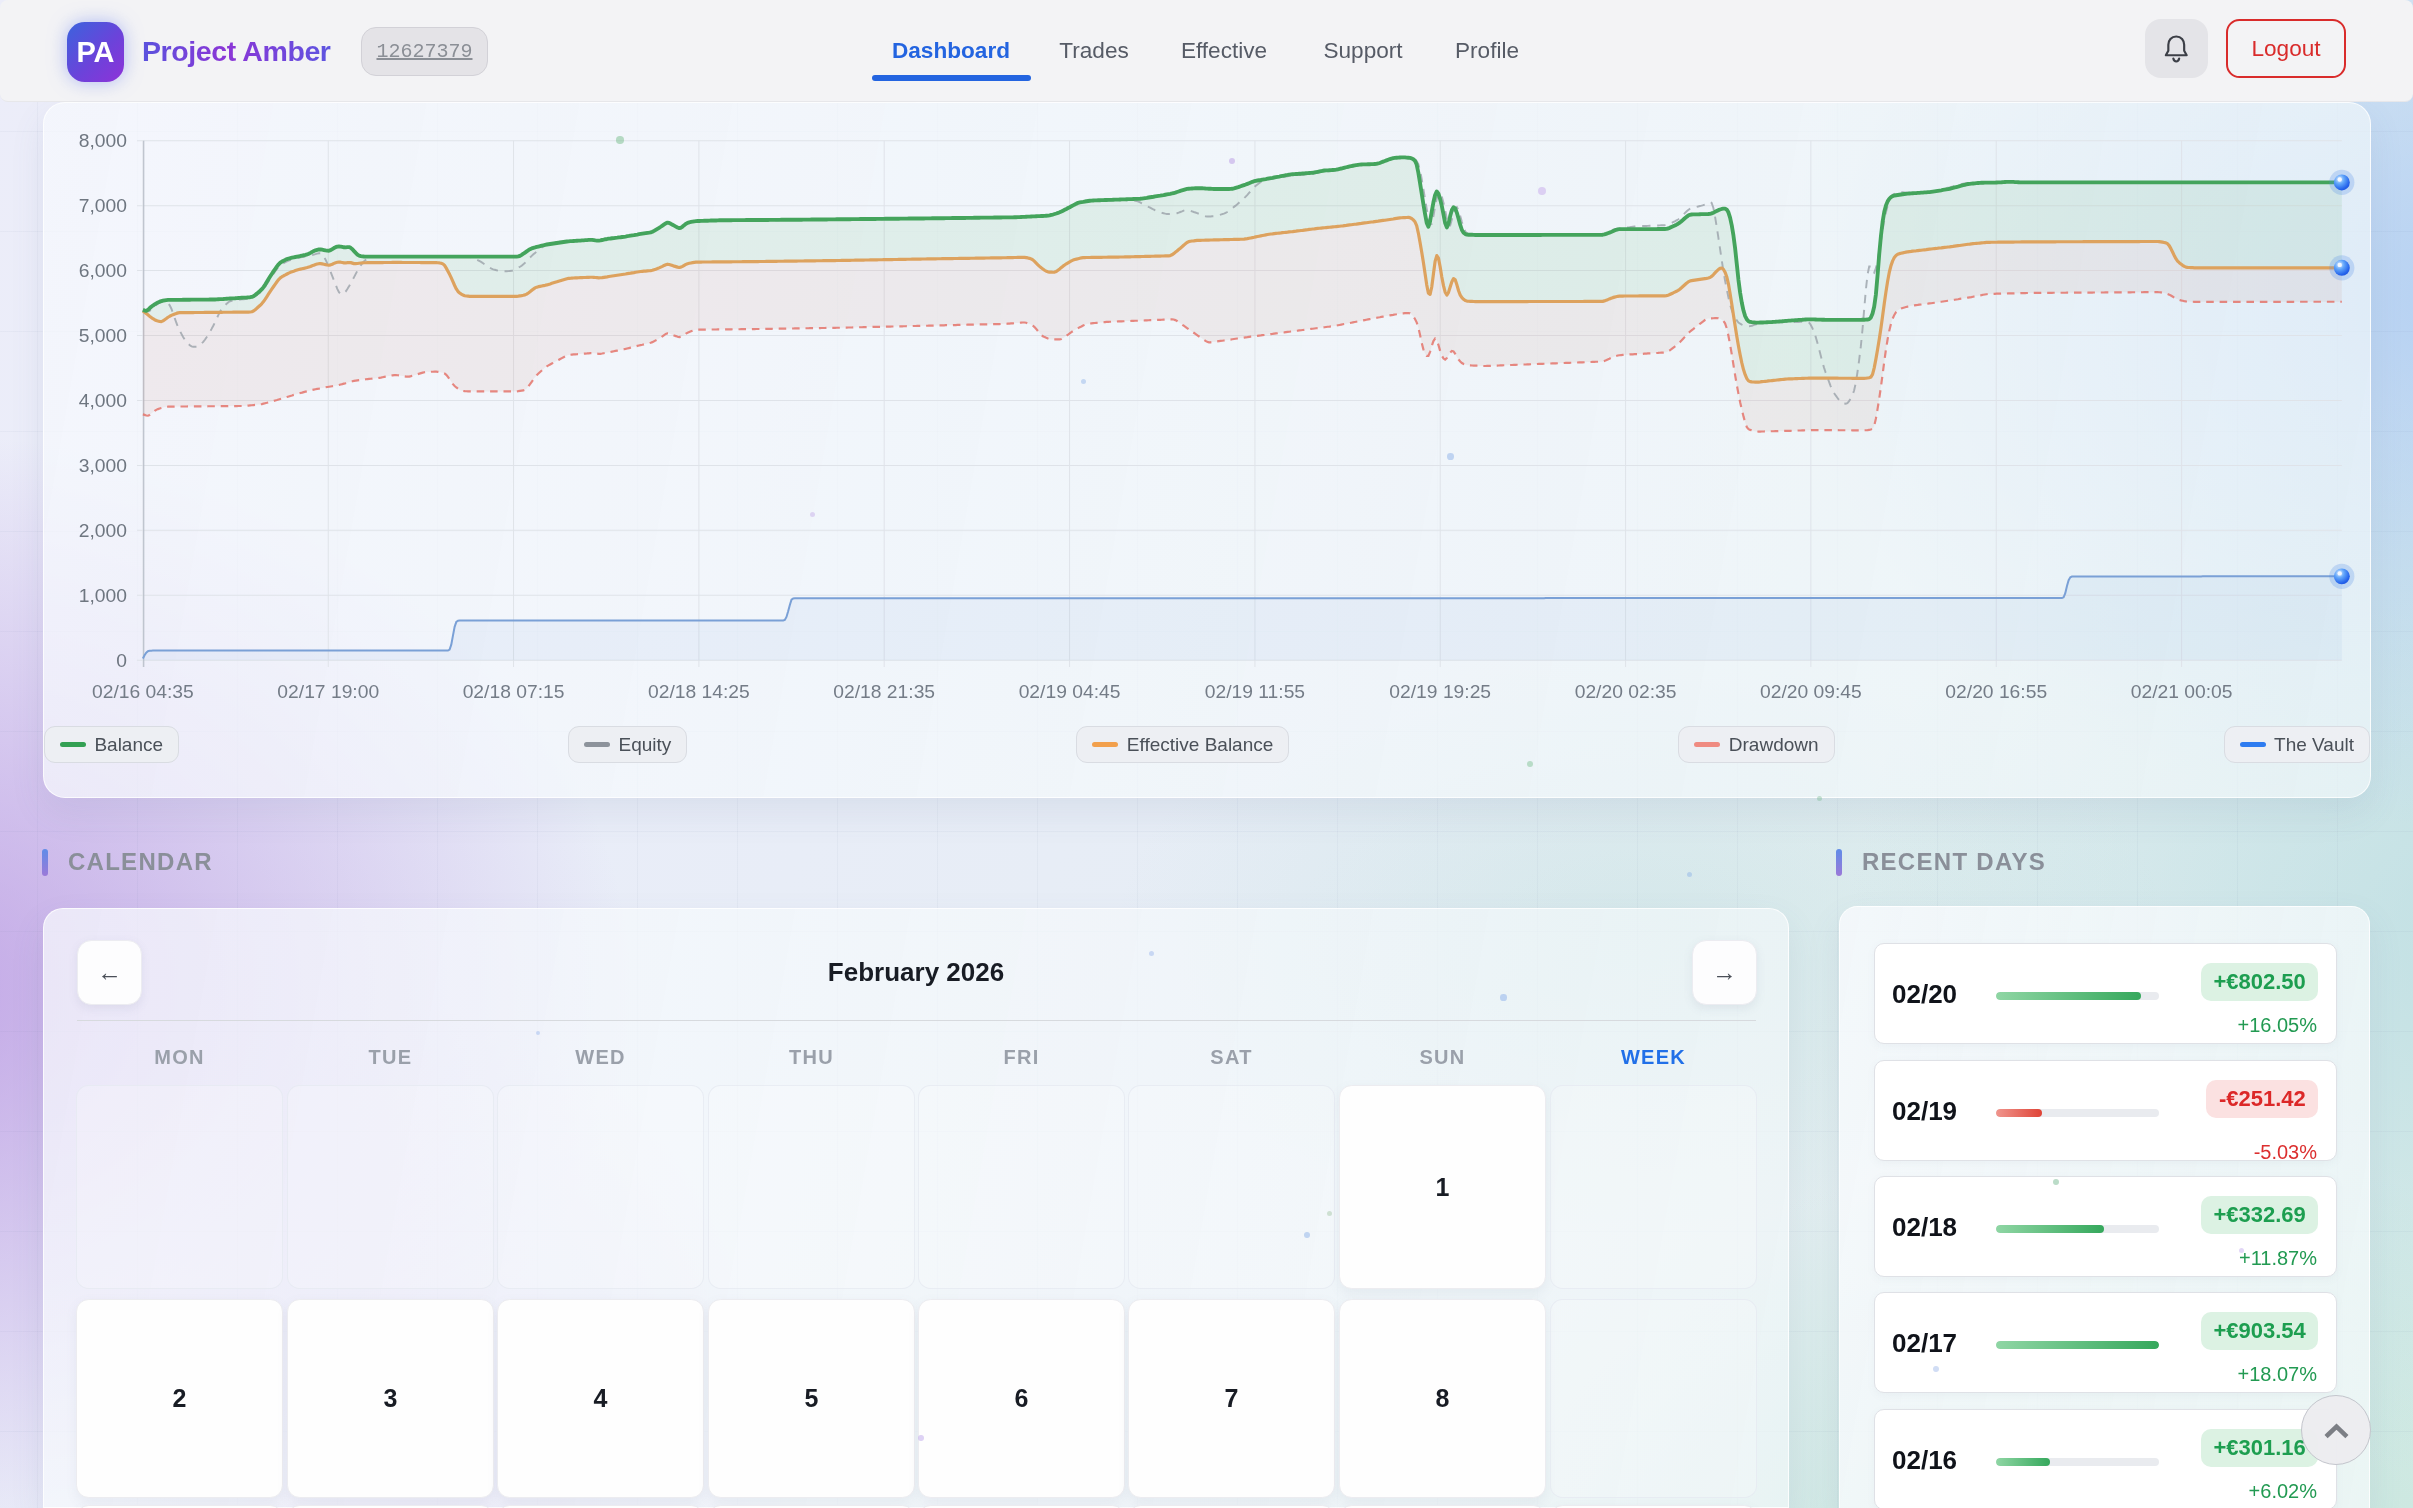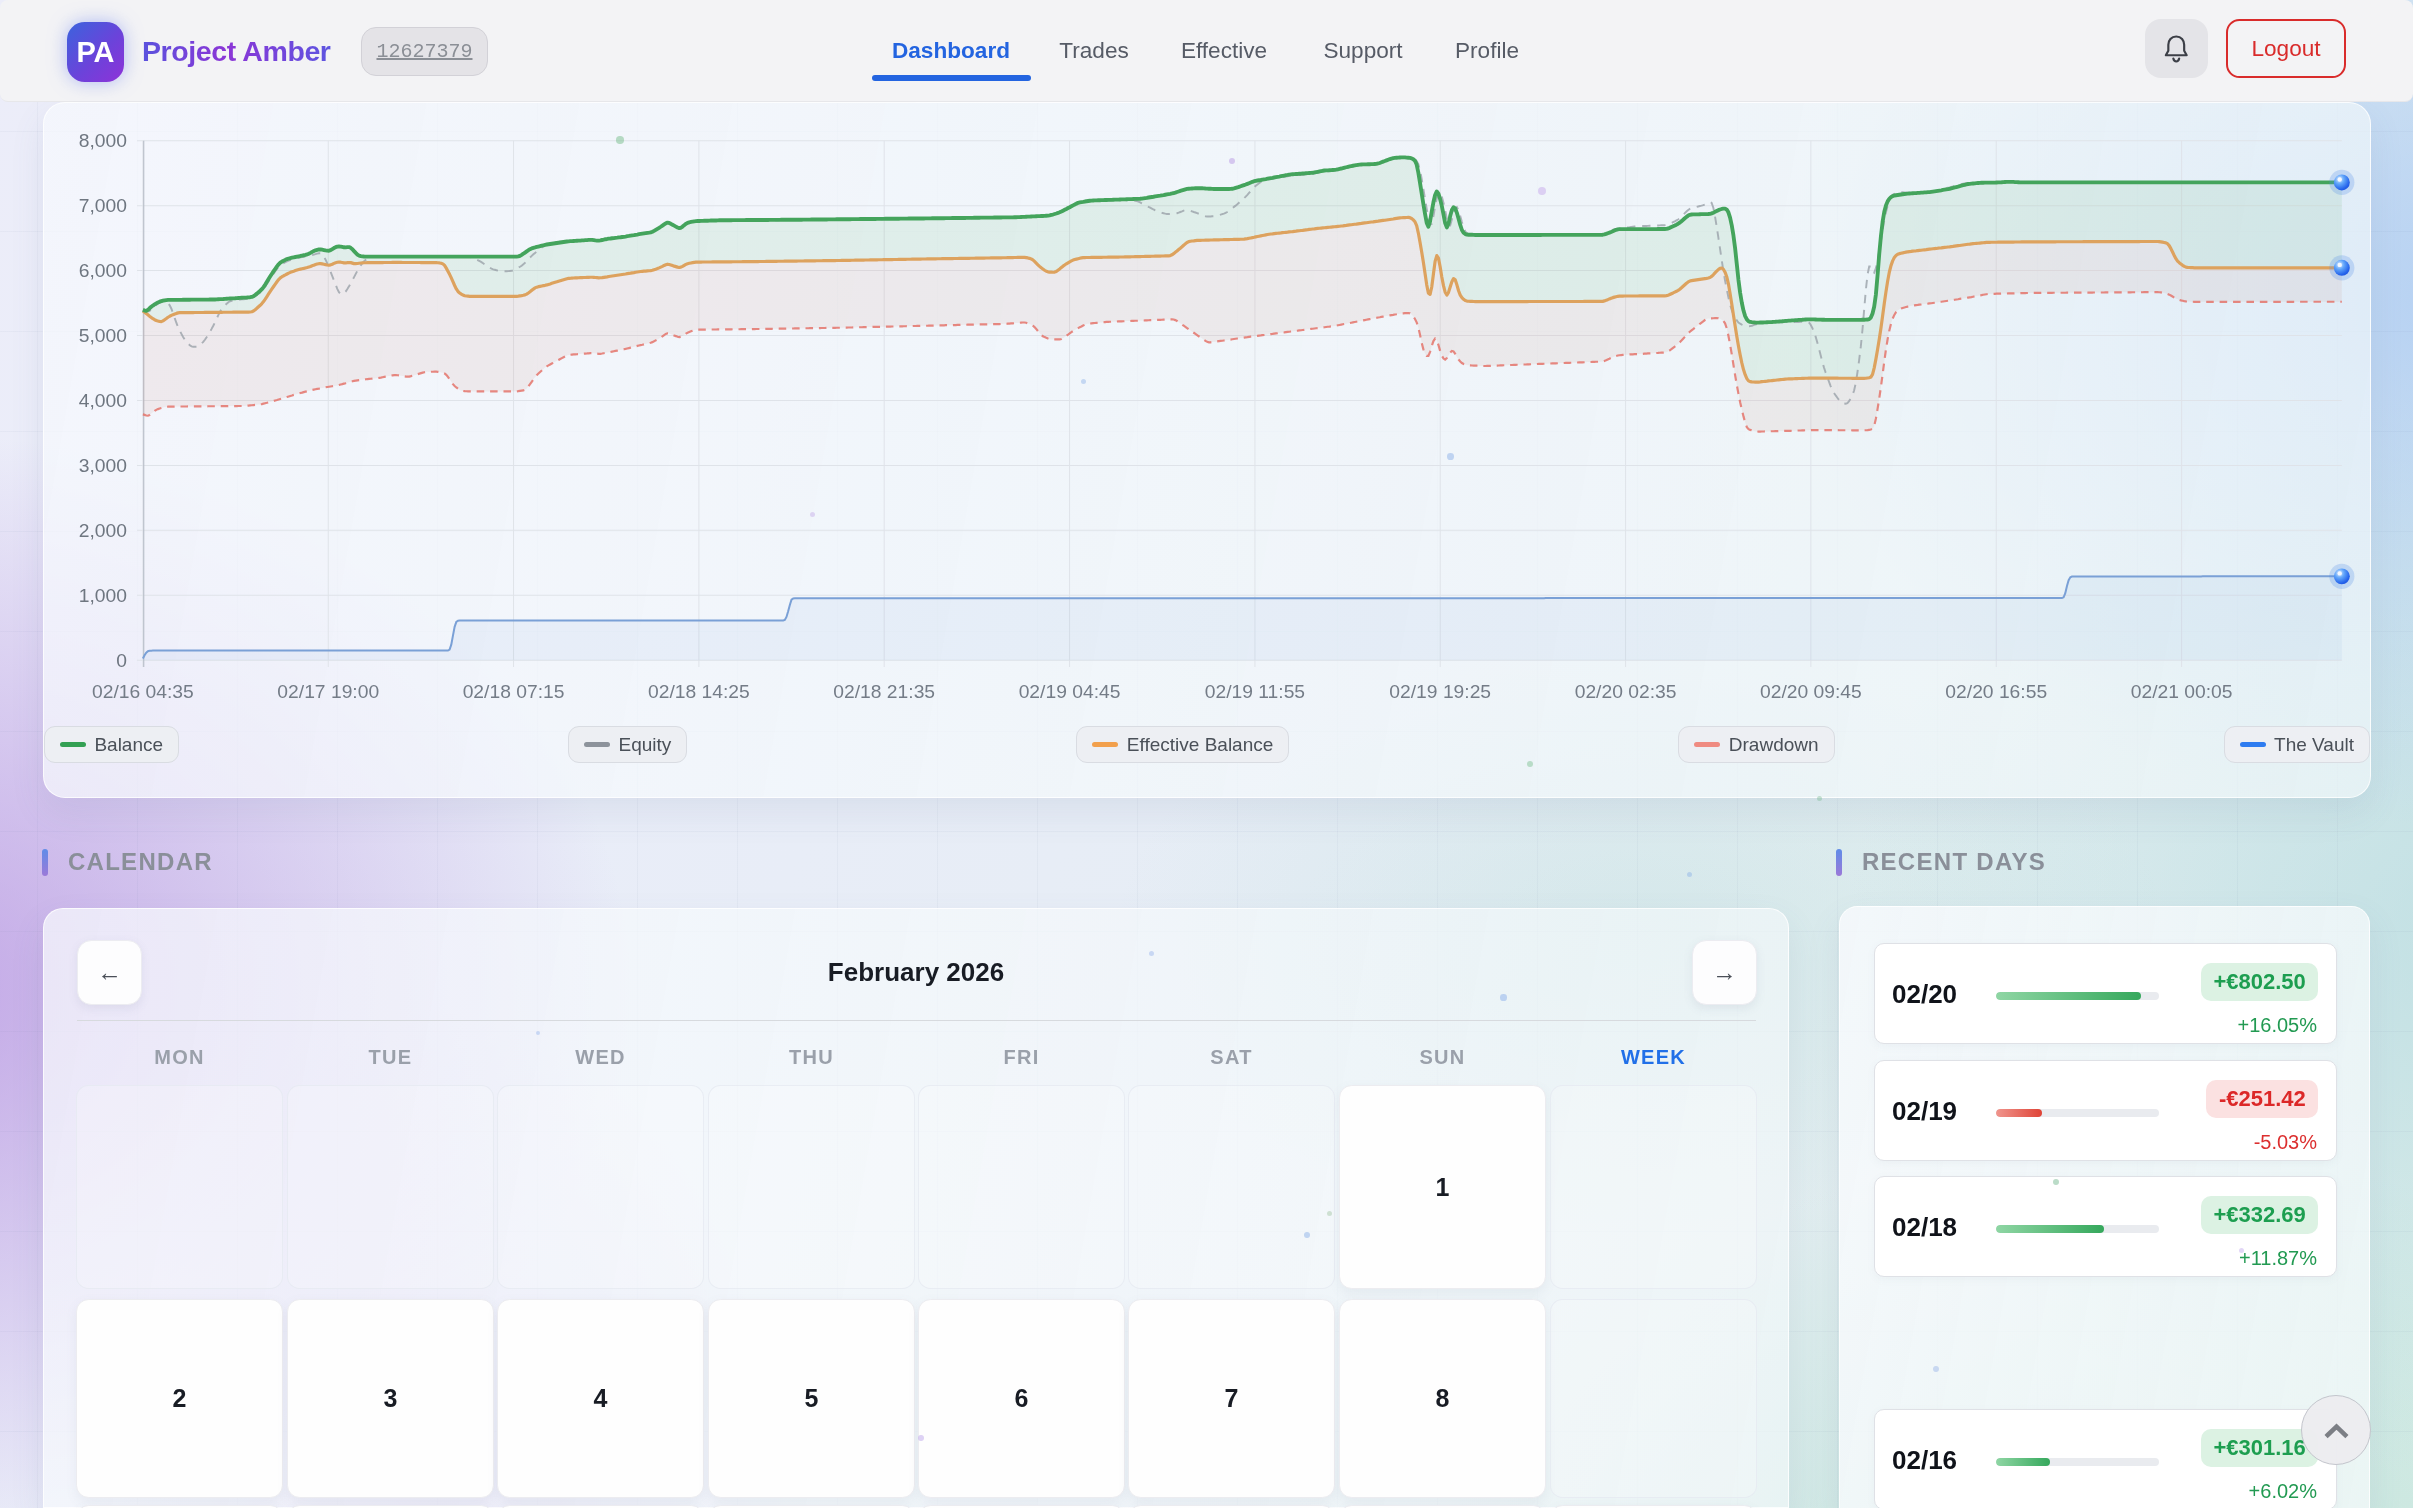--- a/index.html
+++ b/index.html
@@ -94,21 +94,21 @@
   background:#e9ebef; overflow:hidden; }
 .rfill { height:100%; border-radius:4.2px; }
 .rfill.pos { background:linear-gradient(90deg,#8fd6a4,#35a85c); }
 .rfill.neg { background:linear-gradient(90deg,#f0958d,#df4437); }
 .rbadge { position:absolute; right:17.6px; top:19px; height:38px; border-radius:10px; padding:0 12.6px;
   display:flex; align-items:center; font-size:22px; font-weight:bold; }
 .rbadge.pos { background:#dcf2e3; color:#1d9e50; }
 .rbadge.neg { background:#fbe1e1; color:#dc2828; }
 .rpct { position:absolute; right:19px; top:70px; font-size:20px; font-weight:400; }
 .rpct.pos { color:#229a52; }
-.rpct.neg { color:#dc2f2f; }
+.rpct.neg { color:#dc2f2f;margin-top:10px; }
 
 .scrolltop { position:absolute; left:2301px; top:1395px; width:70px; height:70px; border-radius:50%;
   background:rgba(236,236,240,0.97); border:1.7px solid #c3c5cc; z-index:9;
   display:flex; align-items:center; justify-content:center; }
 </style></head>
 <body>
 <div class="bggrid"></div>
 <div class="dot" style="left:616px;top:136px;width:7.5px;height:7.5px;background:rgba(120,190,140,0.5)"></div>
 <div class="dot" style="left:1229px;top:158px;width:5.9px;height:5.9px;background:rgba(190,160,230,0.55)"></div>
 <div class="dot" style="left:1538px;top:187px;width:8.4px;height:8.4px;background:rgba(200,170,235,0.5)"></div>
@@ -290,20 +290,28 @@
     <div class="rpct neg">-5.03%</div>
   </div>
   <div class="rrow" style="top:269px">
     <div class="rdate">02/18</div>
     <div class="rtrack">
         <div class="rfill pos" style="width:66%"></div>
       </div>
     <div class="rbadge pos">+€332.69</div>
     <div class="rpct pos">+11.87%</div>
   </div>
+  <div class="rrow" style="top:385px">
+    <div class="rdate">02/17</div>
+    <div class="rtrack">
+        <div class="rfill pos" style="width:100%"></div>
+      </div>
+    <div class="rbadge pos">+€903.54</div>
+    <div class="rpct pos">+18.07%</div>
+  </div>
   <div class="rrow" style="top:502px">
     <div class="rdate">02/16</div>
     <div class="rtrack">
         <div class="rfill pos" style="width:33%"></div>
       </div>
     <div class="rbadge pos">+€301.16</div>
     <div class="rpct pos">+6.02%</div>
   </div>
 </div>
 

